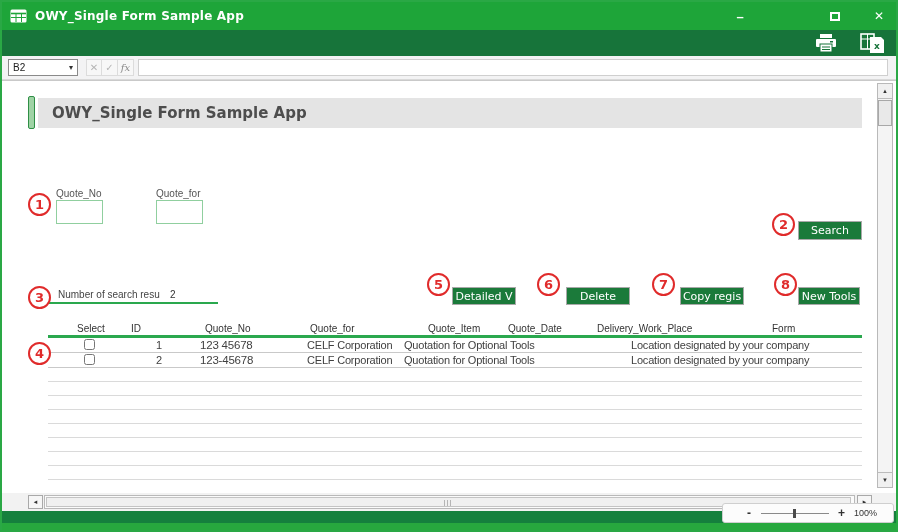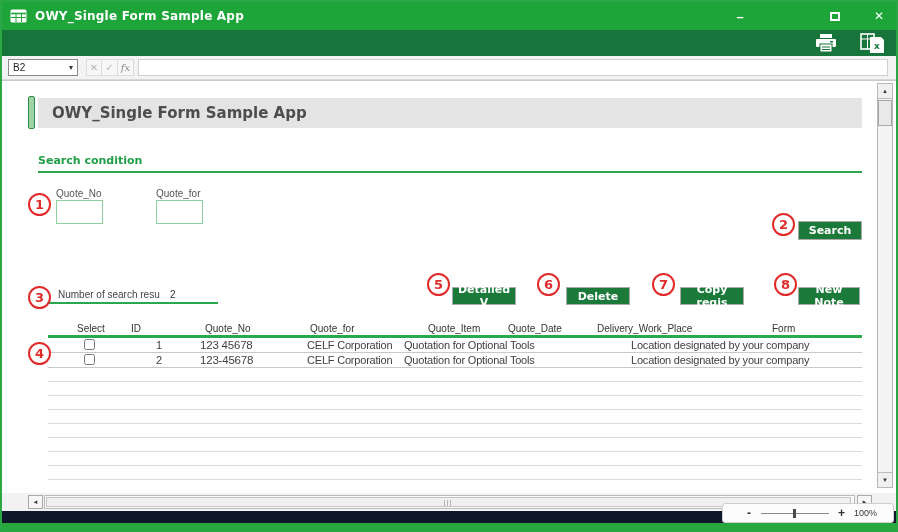--- a/index.html
+++ b/index.html
@@ -1,18 +1,18 @@
 <!DOCTYPE html>
 <html><head>
 <meta charset="utf-8">
 <style>
   * { margin:0; padding:0; box-sizing:border-box; }
   body { font-family:"Liberation Sans", sans-serif; background:#fff; }
   .window { position:relative; width:898px; height:532px; border:2px solid #2aa845;
-            background:#0f172a; overflow:hidden; }
+            background:#15803d; overflow:hidden; }
 
   
   .titlebar { position:absolute; left:0; top:0; right:0; height:28px; background:#1ea539;
               display:flex; align-items:center; padding-left:8px; }
   .titlebar .title { color:#fff; font-family:"DejaVu Sans",sans-serif; font-size:12px;
                      font-weight:bold; margin-left:8px; letter-spacing:.2px; }
   .wc { position:absolute; top:0; height:28px; width:22px; display:flex; align-items:center;
         justify-content:center; color:#fff; font-size:13px; cursor:default; }
   .wc-min { left:727; left:727px; font-weight:bold; }
   .wc-max { left:822px; }
@@ -49,21 +49,21 @@
             border:1px solid #2f8f46; border-radius:2px; }
 
   .sec-head { position:absolute; width:824px; border-bottom:2px solid #2aa84e; padding-bottom:3px; }
   .sec-head span { font-family:"DejaVu Sans",sans-serif; font-size:11px; font-weight:bold; color:#1f9e45; }
 
   .fld-label { position:absolute; font-size:10px; color:#555; }
   .fld-input { position:absolute; width:47px; height:24px; border:1px solid #90cf9f; background:#fff;
                font-size:11px; padding:0 3px; }
 
   .gbtn { position:absolute; background:#1b7a3a; color:#fff; border:1px solid #a9a9a9;
-          font-family:"DejaVu Sans",sans-serif; font-size:11px; font-weight:bold;
+          font-family:"DejaVu Sans",sans-serif; font-size:11px; font-weight:normal;
           display:flex; align-items:center; justify-content:center; cursor:pointer; }
 
   .circ { position:absolute; width:23px; height:23px; border:2px solid #e02b2b; border-radius:50%;
           background:rgba(255,255,255,.85); color:#e02b2b; font-family:"DejaVu Sans",sans-serif;
           font-size:13px; font-weight:bold; display:flex; align-items:center; justify-content:center;
           z-index:6; }
 
   .count-group { position:absolute; left:46px; top:207px; width:170px; height:16px;
                  border-bottom:2px solid #2aa84e; }
   .count-label { position:absolute; left:10px; top:1px; width:103px; overflow:hidden; white-space:nowrap;
@@ -172,23 +172,20 @@
     <input class="fInput" value="" style="">
   </div>
 
   <div class="content">
 
     <div class="banner">
       <span>OWY_Single Form Sample App</span>
     </div>
     <div class="accent"></div>
 
-    <div class="sec-head" style="left:36px; top:69px;">
-      <span>Search condition</span>
-    </div>
 
     <div class="circ" style="left:26px; top:112px;">1</div>
     <span class="fld-label" style="left:54px; top:107px;">Quote_No</span>
     <input class="fld-input" style="left: 54px; top: 119px;" value="">
     <span class="fld-label" style="left:154px; top:107px;">Quote_for</span>
     <input class="fld-input" style="left: 154px; top: 119px;" value="">
 
     <div class="circ" style="left:770px; top:132px;">2</div>
     <button class="gbtn" style="left:796px; top:140px; width:64px; height:19px;">Search</button>
 
@@ -199,21 +196,21 @@
       <span class="count-value">2</span>
     </div>
 
     <div class="circ" style="left:425px; top:192px;">5</div>
     <button class="gbtn" style="left:450px; top:206px; width:64px; height:18px;">Detailed V</button>
     <div class="circ" style="left:535px; top:192px;">6</div>
     <button class="gbtn" style="left:564px; top:206px; width:64px; height:18px;">Delete</button>
     <div class="circ" style="left:650px; top:192px;">7</div>
     <button class="gbtn" style="left:678px; top:206px; width:64px; height:18px;">Copy regis</button>
     <div class="circ" style="left:772px; top:192px;">8</div>
-    <button class="gbtn" style="left:796px; top:206px; width:62px; height:18px;">New Note</button>
+    <button class="gbtn" style="left:796px; top:206px; width:62px; height:18px;">New Tools</button>
 
     <div class="circ" style="left:26px; top:261px;">4</div>
 
     <div class="tbl">
       <div class="tbl-head">
         <span style="left:29px;">Select</span>
         <span style="left:83px;">ID</span>
         <span style="left:157px;">Quote_No</span>
         <span style="left:262px;">Quote_for</span>
         <span style="left:364px;margin-left:16px;">Quote_Item</span>

